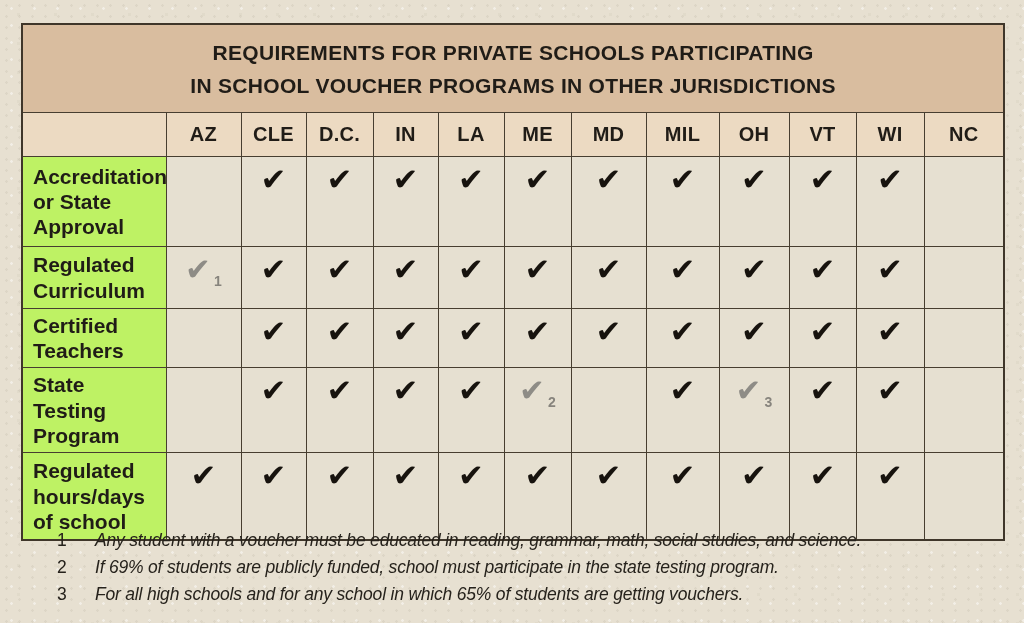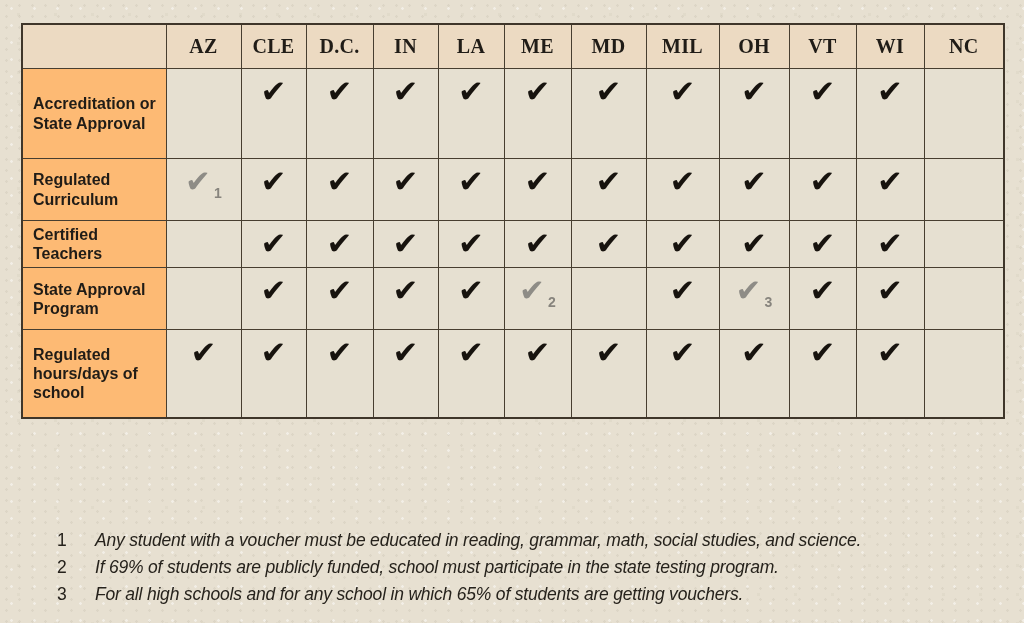--- a/index.html
+++ b/index.html
@@ -32,25 +32,24 @@
     text-align:center;
     font-size:21px;font-weight:bold;letter-spacing:.3px;
     line-height:1;
   }
   tr.title-row .tline{padding:6px 0;}
   tr.head-row th{
     background:#ecdac2;
     height:43px;
     font-size:20px;font-weight:bold;text-align:center;
     letter-spacing:.3px;
-    font-family:Liberation Serif, serif;
   }
   td.row-label{
-    background:#fdba74;
-    font-size:16px;font-weight:bold;
+    background:#bef264;
+    font-size:21px;font-weight:bold;
     padding:4px 6px 4px 10px;
     vertical-align:middle;line-height:1.2;
   }
   td.data{
     background:transparent;
     text-align:center;vertical-align:top;
     padding-top:7px;
   }
   .cellwrap{display:inline-flex;align-items:flex-start;}
   .check{
@@ -85,20 +84,26 @@
         <col style="width: 66px;">
         <col style="width: 67px;">
         <col style="width: 75px;">
         <col style="width: 73px;">
         <col style="width: 70px;">
         <col style="width: 67px;">
         <col style="width: 68px;">
         <col style="width: 80px;">
       </colgroup>
     <thead>
+      <tr class="title-row">
+        <th colspan="13">
+          <div class="tline">REQUIREMENTS FOR PRIVATE SCHOOLS PARTICIPATING</div>
+          <div class="tline">IN SCHOOL VOUCHER PROGRAMS IN OTHER JURISDICTIONS</div>
+        </th>
+      </tr>
       <tr class="head-row" id="head-row">
         <th></th>
       <th>AZ</th>
           <th>CLE</th>
           <th>D.C.</th>
           <th>IN</th>
           <th>LA</th>
           <th>ME</th>
           <th>MD</th>
           <th>MIL</th>
@@ -211,21 +216,21 @@
             </span></td>
           <td class="data"><span class="cellwrap">
               <span class="check">✔</span>
             </span></td>
           <td class="data"><span class="cellwrap">
               <span class="check">✔</span>
             </span></td>
           <td class="data"></td>
         </tr>
         <tr style="height: 62px;">
-          <td class="row-label">State Approval Program</td>
+          <td class="row-label">State Testing Program</td>
           <td class="data"></td>
           <td class="data"><span class="cellwrap">
               <span class="check">✔</span>
             </span></td>
           <td class="data"><span class="cellwrap">
               <span class="check">✔</span>
             </span></td>
           <td class="data"><span class="cellwrap">
               <span class="check">✔</span>
             </span></td>

